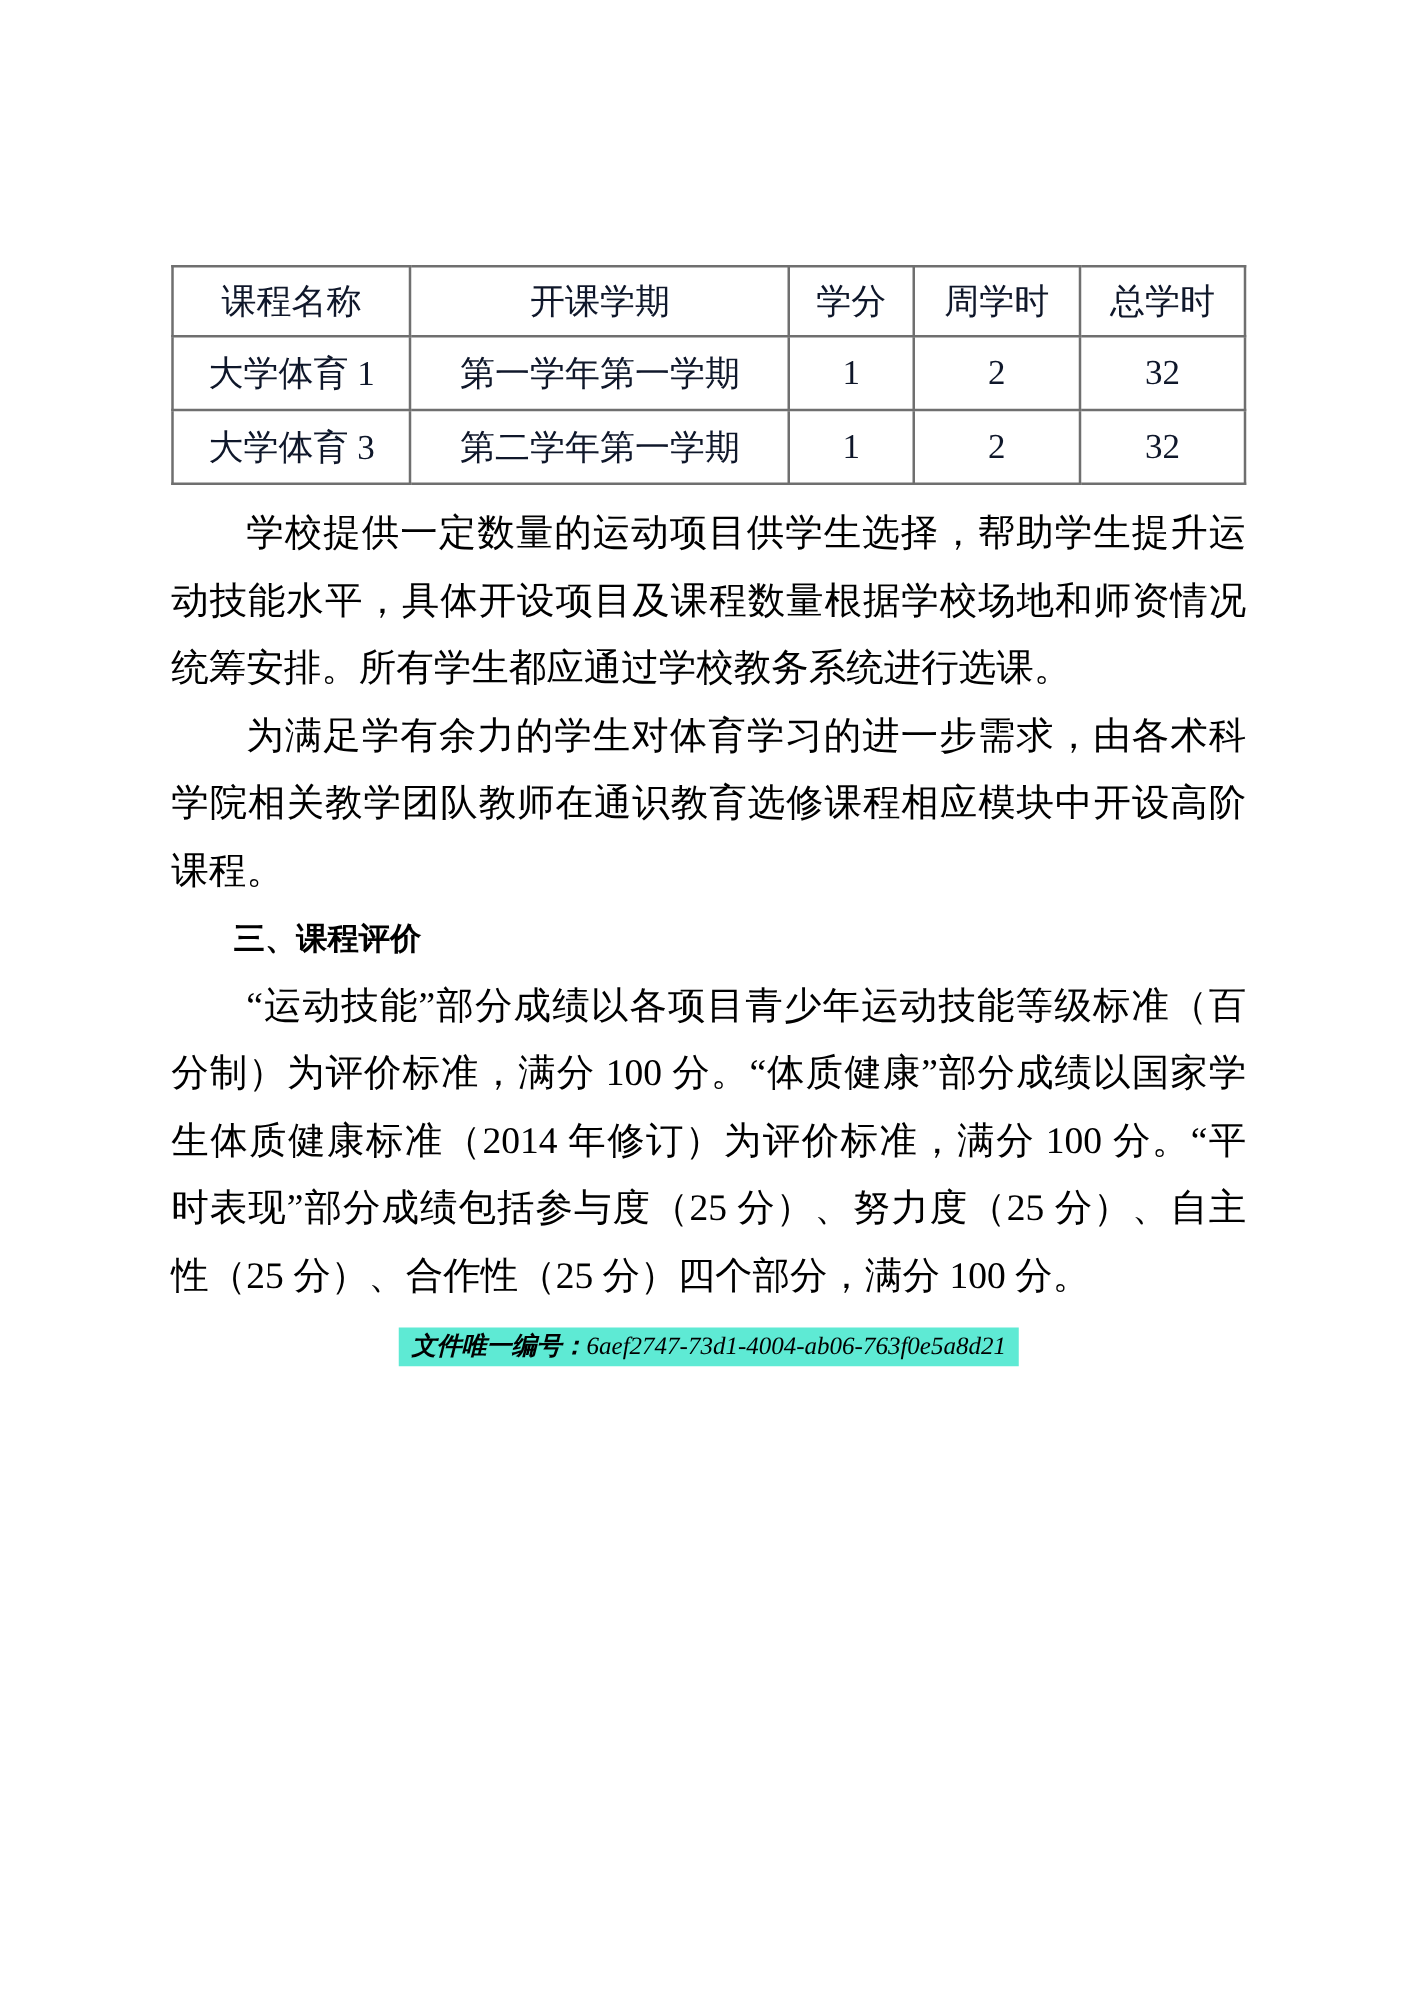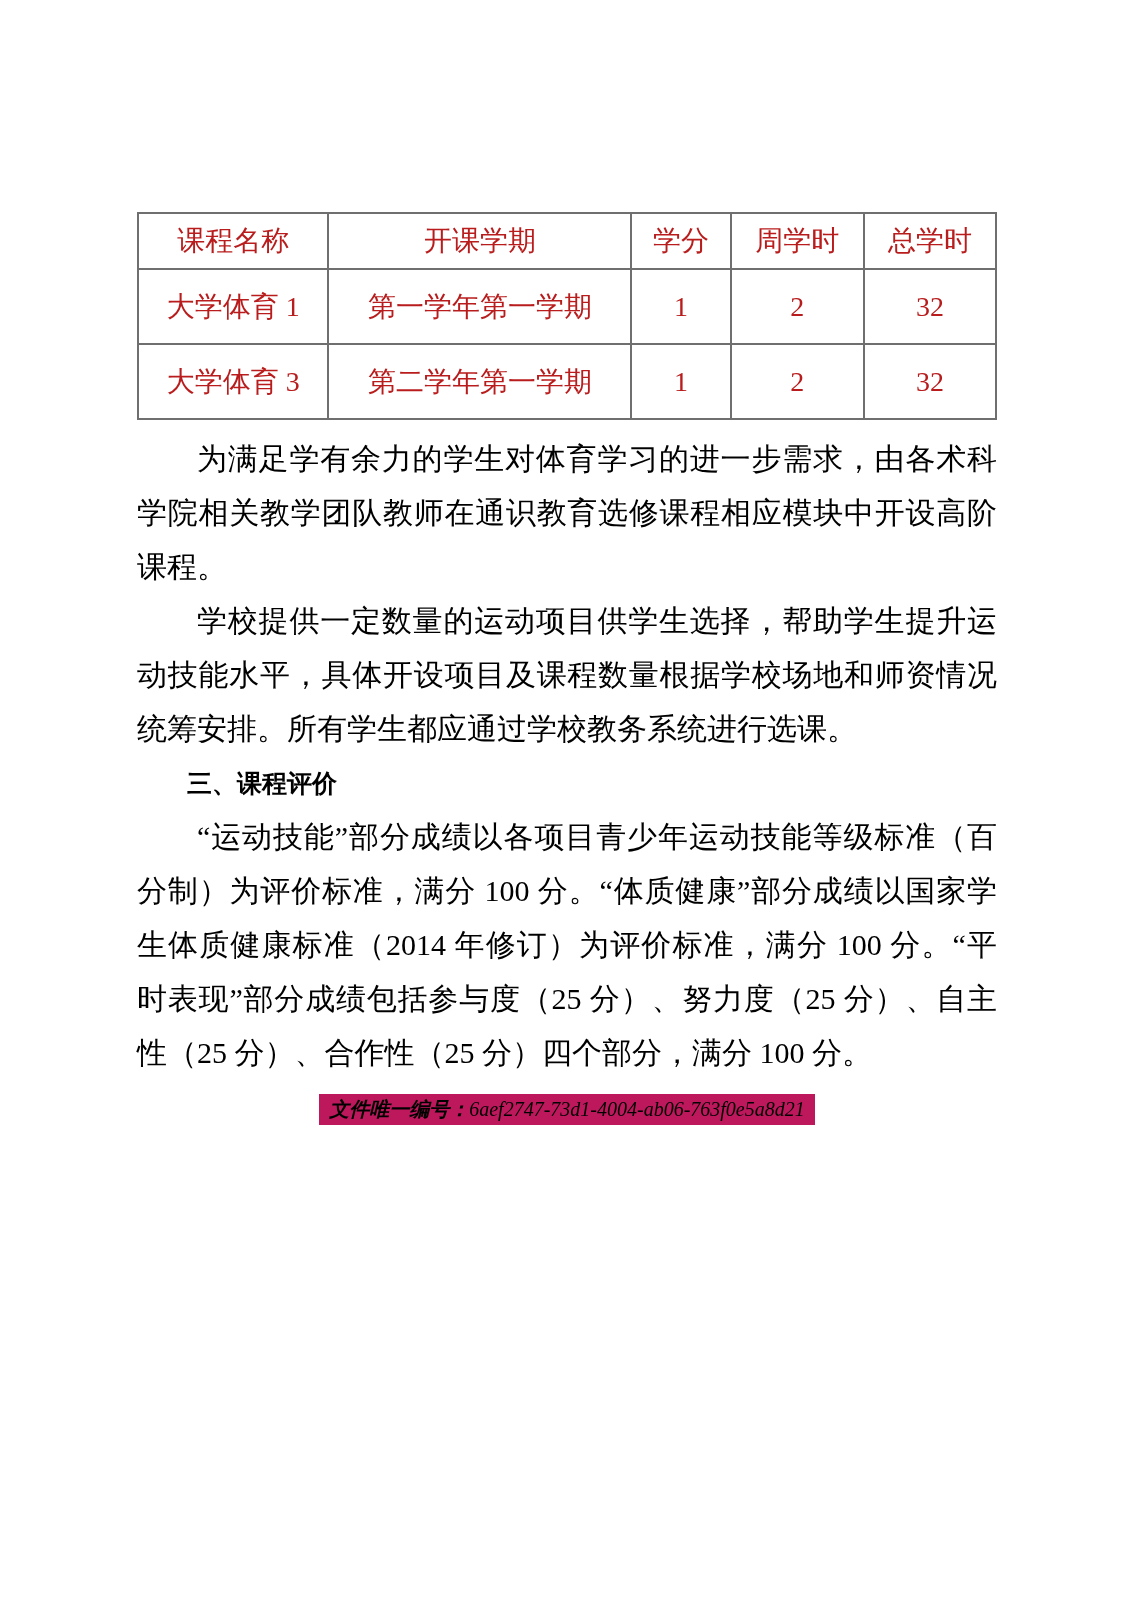--- a/index.html
+++ b/index.html
@@ -17,31 +17,31 @@
     left: 137px;
     top: 212px;
     width: 860px;
   }
   table.course-table {
     width: 100%;
     border-collapse: collapse;
     table-layout: fixed;
     text-align: center;
     font-size: 28px;
-    color: #b91c1c;
+    color: #0f172a;
   }
   table.course-table th,
   table.course-table td {
     border: 2px solid #6f6f6f;
     font-weight: normal;
     vertical-align: middle;
     padding: 0;
   }
   table.course-table thead tr { height: 56px; }
-  table.course-table tbody tr { height: 75px; }
+  table.course-table tbody tr { height: 59px; }
   .body-text {
     margin-top: 12px;
     font-size: 30px;
     line-height: 54px;
     text-align: justify;
   }
   .body-text p {
     text-indent: 2em;
     margin: 0;
   }
@@ -51,21 +51,21 @@
     text-indent: 2em;
     font-size: 25px;
     line-height: 54px;
   }
   .doc-footer {
     margin-top: 14px;
     text-align: center;
   }
   .footer-strip {
     display: inline-block;
-    background: #be185d;
+    background: #5eead4;
     font-style: italic;
     font-size: 20px;
     line-height: 20px;
     padding: 5px 10px 6px 10px;
     white-space: nowrap;
   }
   .footer-label {
     font-weight: bold;
     font-style: italic;
   }
@@ -108,22 +108,22 @@
         <td>大学体育 3</td>
         <td>第二学年第一学期</td>
         <td>1</td>
         <td>2</td>
         <td>32</td>
       </tr>
     </tbody>
   </table>
 
   <div class="body-text">
+    <p>学校提供一定数量的运动项目供学生选择，帮助学生提升运动技能水平，具体开设项目及课程数量根据学校场地和师资情况统筹安排。所有学生都应通过学校教务系统进行选课。</p>
     <p>为满足学有余力的学生对体育学习的进一步需求，由各术科学院相关教学团队教师在通识教育选修课程相应模块中开设高阶课程。</p>
-    <p>学校提供一定数量的运动项目供学生选择，帮助学生提升运动技能水平，具体开设项目及课程数量根据学校场地和师资情况统筹安排。所有学生都应通过学校教务系统进行选课。</p>
     <p class="section-heading">三、课程评价</p>
     <p>“运动技能”部分成绩以各项目青少年运动技能等级标准（百分制）为评价标准，满分 100 分。“体质健康”部分成绩以国家学生体质健康标准（2014 年修订）为评价标准，满分 100 分。“平时表现”部分成绩包括参与度（25 分）、努力度（25 分）、自主性（25 分）、合作性（25 分）四个部分，满分 100 分。</p>
   </div>
 
   <div class="doc-footer">
     <span class="footer-strip">
       <span class="footer-label">文件唯一编号：</span><span class="footer-code">6aef2747-73d1-4004-ab06-763f0e5a8d21</span>
     </span>
   </div>
 

